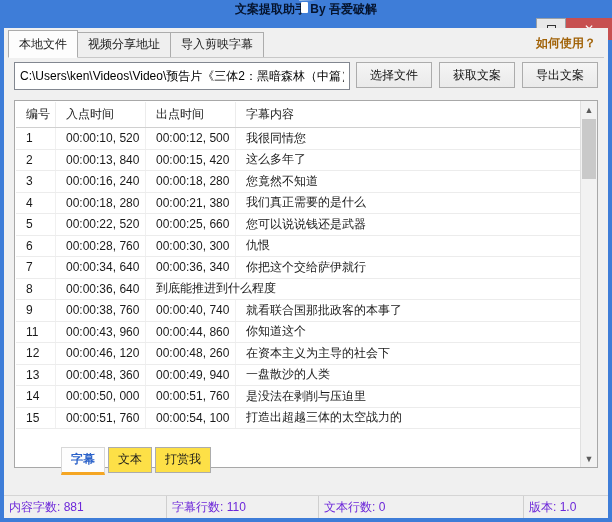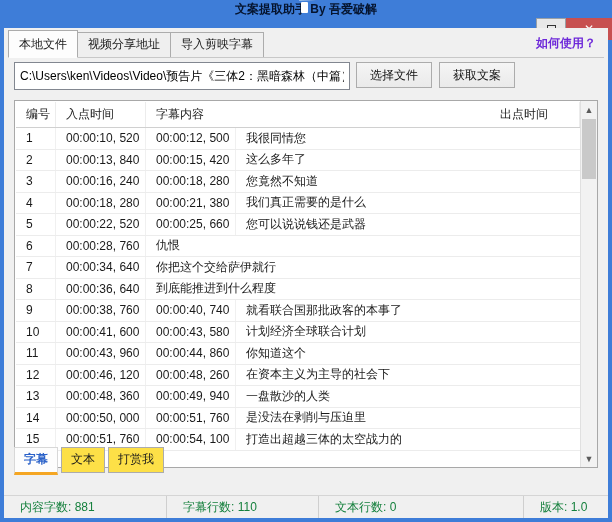--- a/index.html
+++ b/index.html
@@ -27,21 +27,21 @@
 
   
   .client { position:absolute; top:28px; left:4px; right:4px; bottom:4px; background:#F0F0F0; }
 
   
   .tabstrip { position:absolute; top:5px; left:4px; right:4px; height:25px;
               display:flex; align-items:flex-end; border-bottom:1px solid #c8c8c8; }
   .tab { padding:3px 10px 4px 10px; border:1px solid #acacac; border-bottom:none;
          background:#efefef; margin-right:-1px; color:#1a1a1a; cursor:default; }
   .tab.active { background:#fdfdfd; padding-top:5px; margin-bottom:-1px; border-bottom:1px solid #fdfdfd; }
-  .help-link { margin-left:auto; padding:0 8px 5px 0; color:#6d28d9; font-weight:bold; }
+  .help-link { margin-left:auto; padding:0 8px 5px 0; color:#a16207; font-weight:bold; }
 
   
   .filebar { position:absolute; top:34px; left:10px; right:10px; height:28px; display:flex; }
   .path-input { width:336px; height:28px; border:1px solid #828790; background:#fff;
                 padding:0 5px; font-size:12px; font-family:"Liberation Sans","DejaVu Sans",sans-serif;
                 white-space:nowrap; overflow:hidden; }
   .fbtn { width:76px; height:26px; margin-left:7px; background:linear-gradient(#f5f5f5,#eaeaea);
           border:1px solid #acacac; font-size:12px; color:#111;
           font-family:"Liberation Sans","DejaVu Sans",sans-serif; cursor:default; }
   .fbtn:first-of-type { margin-left:6px; }
@@ -60,30 +60,30 @@
 
   
   .vscroll { width:17px; background:#f2f2f2; border-left:1px solid #e0e0e0;
              display:flex; flex-direction:column; flex:0 0 auto; }
   .sb-btn { height:17px; display:flex; align-items:center; justify-content:center;
             color:#5a5a5a; font-size:9px; }
   .sb-track { flex:1; position:relative; }
   .sb-thumb { position:absolute; top:1px; left:1px; right:1px; height:60px; background:#c9c9c9; }
 
   
-  .bottom-tabs { position:absolute; left:10px; bottom:48px; display:flex; align-items:flex-start; height:23px; }
+  .bottom-tabs { position:absolute; left:10px; bottom:48px; display:flex; align-items:flex-start; height:23px;padding-left:47px; }
   .btab { padding:3px 9px 4px 9px; border:1px solid #acacac; background:#fde047; margin-right:3px; color:#1a1a1a; }
   .btab.active { background:#fdfdfd; border:1px solid #d8d8d8; border-bottom:3px solid #F5A623;
                  color:#2b62c9; font-weight:bold; }
 
   
   .statusbar { position:absolute; left:0; right:0; bottom:0; height:23px; background:#F0F0F0;
                border-top:1px solid #d5d5d5; display:flex; align-items:center; }
-  .seg { height:100%; display:flex; align-items:center; padding-left:16px; border-right:1px solid #cfcfcf;
-         color:#15803d; }
+  .seg { height:100%; display:flex; align-items:center; padding-left:5px; border-right:1px solid #cfcfcf;
+         color:#6d28d9; }
   .seg1 { width:163px; } .seg2 { width:152px; } .seg3 { flex:1; } .seg4 { width:84px; border-right:none; }
 </style>
 </head>
 <body>
 
 <div class="window">
 
   <div class="titlebar">
     <div class="app-icon"></div>
     <div class="title-text">文案提取助手 By 吾爱破解</div>
@@ -106,29 +106,30 @@
       <div class="tab active">本地文件</div>
       <div class="tab">视频分享地址</div>
       <div class="tab">导入剪映字幕</div>
       <div class="help-link">如何使用？</div>
     </div>
 
     <div class="filebar">
       <input class="path-input" type="text" value="C:\Users\ken\Videos\Video\预告片《三体2：黑暗森林（中篇）》（个人" style="">
       <button class="fbtn">选择文件</button>
       <button class="fbtn">获取文案</button>
+      <button class="fbtn">导出文案</button>
     </div>
 
     <div class="table-panel">
       <div class="table-area">
         <div class="thead">
           <div class="hc col1">编号</div>
           <div class="hc col2">入点时间</div>
+          <div class="hc col3">出点时间</div>
           <div class="hc col4">字幕内容</div>
-          <div class="hc col3">出点时间</div>
         </div>
         <div id="table-body">
   <div class="trow">
     <div class="c col1">1</div>
     <div class="c col2">00:00:10, 520</div>
     <div class="c col3">00:00:12, 500</div>
     <div class="c col4">我很同情您</div>
   </div>
 
   <div class="trow">
@@ -155,48 +156,44 @@
   <div class="trow">
     <div class="c col1">5</div>
     <div class="c col2">00:00:22, 520</div>
     <div class="c col3">00:00:25, 660</div>
     <div class="c col4">您可以说说钱还是武器</div>
   </div>
 
   <div class="trow">
     <div class="c col1">6</div>
     <div class="c col2">00:00:28, 760</div>
+    <div class="c col3">00:00:30, 300</div>
     <div class="c col4">仇恨</div>
   </div>
 
   <div class="trow">
     <div class="c col1">7</div>
     <div class="c col2">00:00:34, 640</div>
+    <div class="c col3">00:00:36, 340</div>
     <div class="c col4">你把这个交给萨伊就行</div>
   </div>
 
   <div class="trow">
     <div class="c col1">8</div>
     <div class="c col2">00:00:36, 640</div>
     <div class="c col4">到底能推进到什么程度</div>
   </div>
 
   <div class="trow">
     <div class="c col1">9</div>
     <div class="c col2">00:00:38, 760</div>
     <div class="c col3">00:00:40, 740</div>
     <div class="c col4">就看联合国那批政客的本事了</div>
   </div>
 
-  <div class="trow">
-    <div class="c col1">10</div>
-    <div class="c col2">00:00:41, 600</div>
-    <div class="c col3">00:00:43, 580</div>
-    <div class="c col4">计划经济全球联合计划</div>
-  </div>
 
   <div class="trow">
     <div class="c col1">11</div>
     <div class="c col2">00:00:43, 960</div>
     <div class="c col3">00:00:44, 860</div>
     <div class="c col4">你知道这个</div>
   </div>
 
   <div class="trow">
     <div class="c col1">12</div>

